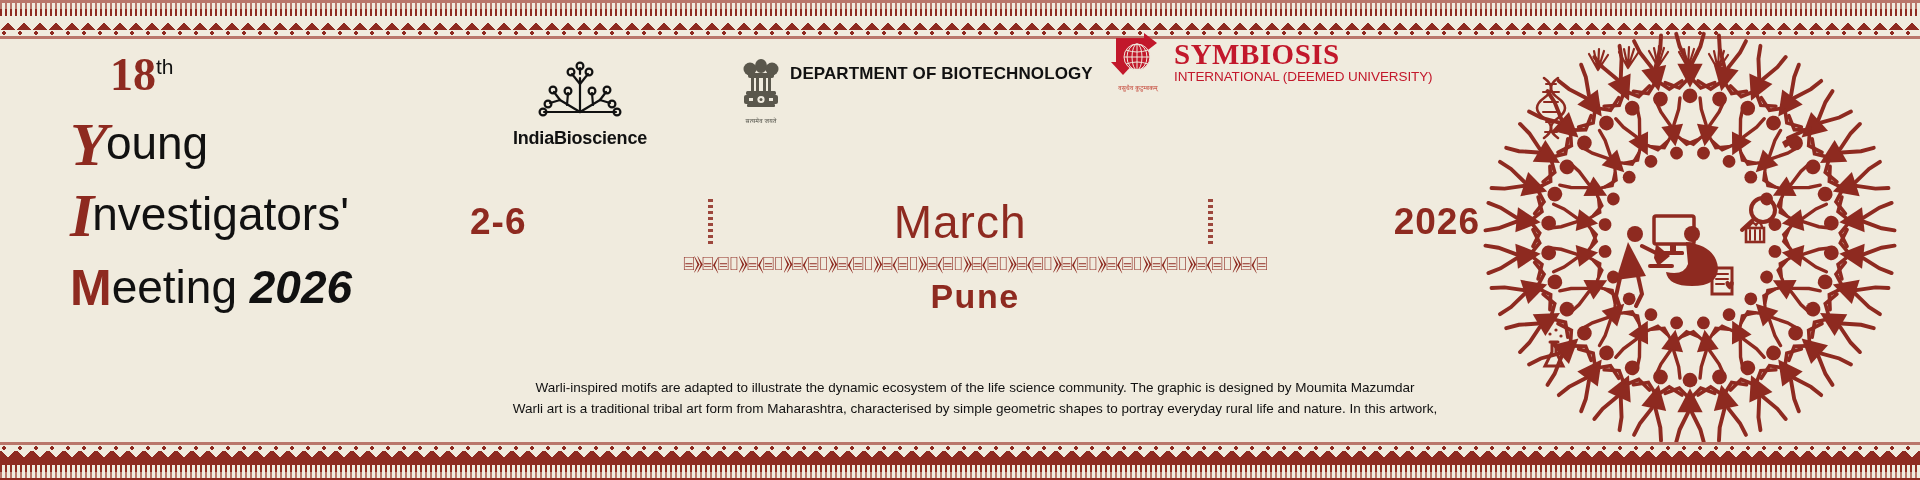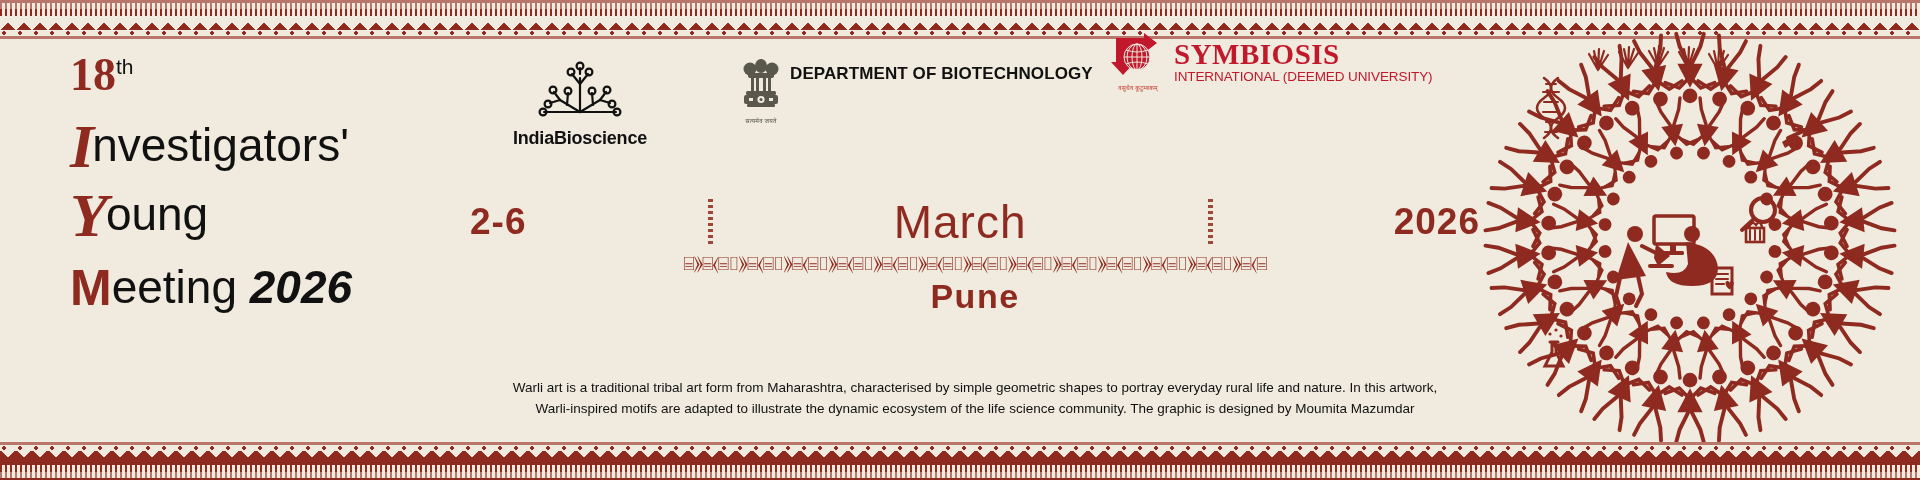--- a/index.html
+++ b/index.html
@@ -53,21 +53,21 @@
   .solid-thin { height:3px; background:#b9766a; }
   .solid-thin2 { height:2px; background:#8e2a20; }
 
   #top-border { top:0; }
   #bottom-border { bottom:0; }
 
   
   #title-block {
     position:absolute; left:70px; top:52px; width:380px;
   }
-  #ordinal { color:#8e2a20; font-family:"Liberation Serif", serif; font-weight:bold; font-size:46px; line-height:1; }
+  #ordinal { color:#8e2a20; font-family:"Liberation Serif", serif; font-weight:bold; font-size:46px; line-height:1;margin-left:40px; }
   #ordinal .sup { color:#111; font-family:"Liberation Sans", sans-serif; font-size:21px; font-weight:normal; vertical-align:super; }
   .title-line { margin-top:18px; font-size:46px; line-height:1.02; color:#111; white-space:nowrap; }
   .cap {
     color:#8e2a20; font-family:"Liberation Serif", serif;
     font-style:italic; font-weight:bold; font-size:62px;
     line-height:0; position:relative; top:6px; margin-right:-2px;
   }
   .cap-m { font-style:normal; font-family:"Liberation Sans", sans-serif; font-size:50px; top:2px; margin-right:0; }
   #line-young { margin-top:22px; }
   #line-inv { margin-top:24px; }
@@ -129,26 +129,26 @@
     <div class="hatch-row-light"></div>
     <div class="hatch-row"></div>
     <div class="tri-row tri-down"></div>
     <div class="dots-row"></div>
     <div class="solid-thin"></div>
   </div>
 
   <div id="title-block">
     <div id="ordinal"><span>18</span><span class="sup">th</span></div>
 
+    <div class="title-line" id="line-young">
+      <span class="cap">Y</span><span>oung</span>
+    </div>
+
     <div class="title-line" id="line-inv">
       <span class="cap">I</span><span>nvestigators'</span>
-    </div>
-
-    <div class="title-line" id="line-young">
-      <span class="cap">Y</span><span>oung</span>
     </div>
 
     <div class="title-line" id="line-meet">
       <span class="cap cap-m">M</span><span>eeting </span><span class="year">2026</span>
     </div>
   </div>
 
   <div id="logos">
 
     <div class="logo" id="logo-ib">
@@ -253,22 +253,22 @@
       <span class="vdiv"></span>
       <span class="dmonth">March</span>
       <span class="vdiv"></span>
       <span class="dnum">2026</span>
     </div>
     <div id="motif-band">⌸⟫⌸⟨⌸⌷⟫⌸⟨⌸⌷⟫⌸⟨⌸⌷⟫⌸⟨⌸⌷⟫⌸⟨⌸⌷⟫⌸⟨⌸⌷⟫⌸⟨⌸⌷⟫⌸⟨⌸⌷⟫⌸⟨⌸⌷⟫⌸⟨⌸⌷⟫⌸⟨⌸⌷⟫⌸⟨⌸⌷⟫⌸⟨⌸</div>
     <div id="city">Pune</div>
   </div>
 
   <div id="caption">
+    <div>Warli-inspired motifs are  adapted to illustrate the dynamic ecosystem of the life science community. The graphic is designed by Moumita Mazumdar</div>
     <div>Warli art is a traditional tribal art form from Maharashtra, characterised by simple geometric shapes to portray everyday rural life and nature. In this artwork,</div>
-    <div>Warli-inspired motifs are  adapted to illustrate the dynamic ecosystem of the life science community. The graphic is designed by Moumita Mazumdar</div>
   </div>
 
   <div id="warli">
     <svg viewBox="0 0 440 440" width="440" height="440" id="warli-svg">
       <defs>
         <g id="dancer">
           <circle cx="0" cy="-26" r="6.4"></circle>
           <path d="M0,-19 L-11,2 L11,2 Z"></path>
           <path d="M-1.6,2 L-9,17 L-12,28" stroke-width="3.4" stroke="#8e2a20" fill="none" stroke-linecap="round"></path>
           <path d="M1.6,2 L9,17 L12,28" stroke-width="3.4" stroke="#8e2a20" fill="none" stroke-linecap="round"></path>

